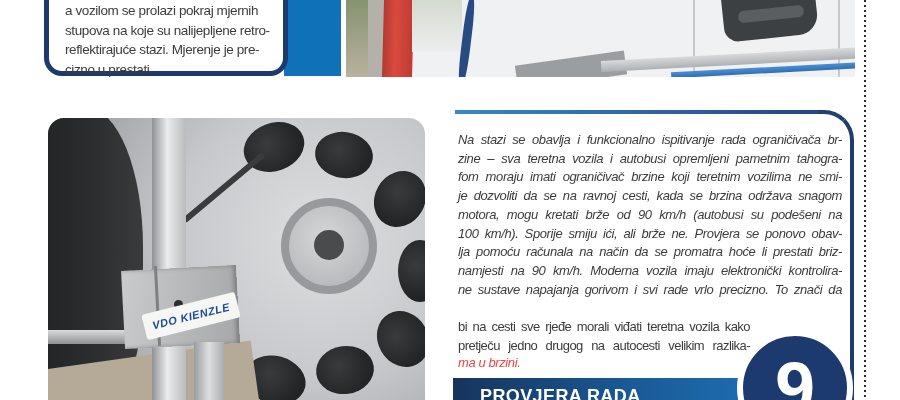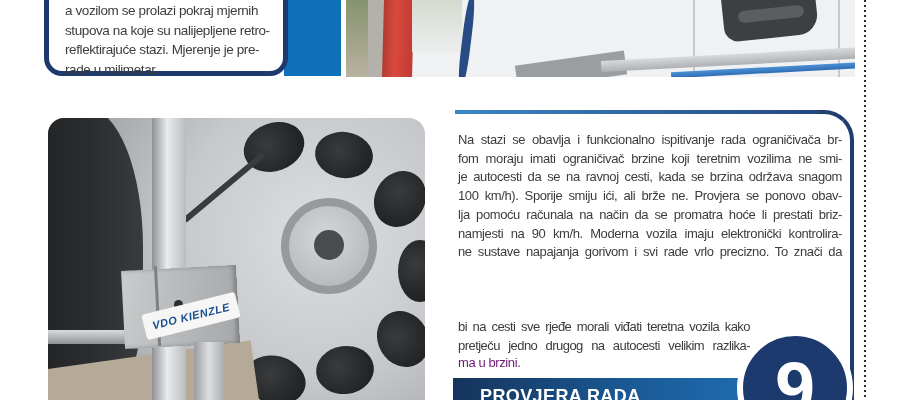--- a/index.html
+++ b/index.html
@@ -26,27 +26,27 @@
 
   
   #frame-top{left:455px;top:110px;width:370px;height:4px;
              background:linear-gradient(90deg,#3b86c4,#24477e);z-index:4;}
   #frame-corner{left:818px;top:110px;width:36px;height:34px;border-top:4px solid #22406f;
                 border-right:4px solid #1e3c6e;border-top-right-radius:30px;box-sizing:border-box;z-index:4;}
   #frame-right{left:850px;top:140px;width:4px;height:260px;background:#1e3c6e;z-index:4;}
 
   
   #article{left:458px;top:131px;width:384px;font-size:13px;letter-spacing:-0.4px;
-           line-height:18.7px;color:#3c3c3c;z-index:3;}
+           line-height:18.7px;color:#3c3c3c;z-index:3;font-style:italic;}
   #article .ln{text-align:justify;text-align-last:justify;white-space:nowrap;}
   #article-narrow{left:458px;top:318px;width:292px;font-size:13px;letter-spacing:-0.55px;
                   line-height:18.7px;color:#3c3c3c;z-index:3;}
   #article-narrow .ln{text-align:justify;text-align-last:justify;white-space:nowrap;}
   #article-last{left:458px;top:355px;width:292px;font-size:13px;letter-spacing:-0.4px;
-                color:#701a75;z-index:3;}
+                color:#ef4444;z-index:3;font-style:italic;}
 
   
   #section-bar{left:453px;top:378px;width:398px;height:30px;
                background:linear-gradient(90deg,#16345c 0%,#1a5a96 45%,#1e6cb0 75%,#1c639f 100%);z-index:5;}
   #section-bar-label{position:absolute;left:27px;top:8px;color:#ffffff;font-weight:bold;
                      font-size:18px;letter-spacing:0.4px;}
 
   
   #page-badge{left:737px;top:330px;width:116px;height:116px;border-radius:50%;
               background:#1d3a6e;border:6px solid #ffffff;box-sizing:border-box;z-index:6;
@@ -61,21 +61,21 @@
 <body>
 
 <div id="page">
 
   <div class="abs" id="blue-side"></div>
   <div class="abs" id="note-box">
     <div id="note-text">
         <div class="ln">a vozilom se prolazi pokraj mjernih</div>
         <div class="ln">stupova na koje su nalijepljene retro-</div>
         <div class="ln">reflektirajuće stazi. Mjerenje je pre-</div>
-        <div class="ln">rade u milimetar.</div>
+        <div class="ln">cizno u prestati.</div>
       </div>
   </div>
 
   <div class="abs" id="truck-photo">
     <div class="abs" style="left:0;top:0;width:22px;height:77px;background:linear-gradient(180deg,#86936f,#b8b29f);"></div>
     <div class="abs" style="left:22px;top:0;width:16px;height:77px;background:#b3b1aa;"></div>
     <div class="abs" style="left:37px;top:-2px;width:30px;height:82px;transform:rotate(1.5deg);
                 background:linear-gradient(90deg,#b23a31,#d94a3e 40%,#c03b33);"></div>
     <div class="abs" style="left:66px;top:0;width:50px;height:52px;background:linear-gradient(180deg,#d5dacf,#eceeee);"></div>
     <div class="abs" style="left:116px;top:-4px;width:9px;height:90px;background:#274b82;
@@ -125,22 +125,24 @@
     <div class="abs" style="left:146px;top:224px;width:30px;height:58px;
                 background:linear-gradient(90deg,#9a9c9f,#dddfe1 50%,#aaacae);"></div>
   </div>
 
   <div class="abs" id="frame-top"></div>
   <div class="abs" id="frame-corner"></div>
   <div class="abs" id="frame-right"></div>
 
   <div class="abs" id="article">
       <div class="ln">Na stazi se obavlja i funkcionalno ispitivanje rada ograničivača br-</div>
+      <div class="ln">zine – sva teretna vozila i autobusi opremljeni pametnim tahogra-</div>
       <div class="ln">fom moraju imati ograničivač brzine koji teretnim vozilima ne smi-</div>
-      <div class="ln">je autocesti da se na ravnoj cesti, kada se brzina održava snagom</div>
+      <div class="ln">je dozvoliti da se na ravnoj cesti, kada se brzina održava snagom</div>
+      <div class="ln">motora, mogu kretati brže od 90 km/h (autobusi su podešeni na</div>
       <div class="ln">100 km/h). Sporije smiju ići, ali brže ne.  Provjera se ponovo obav-</div>
       <div class="ln">lja pomoću računala na način da se promatra hoće li prestati briz-</div>
       <div class="ln">namjesti na 90 km/h. Moderna vozila imaju elektronički kontrolira-</div>
       <div class="ln">ne sustave napajanja gorivom i svi rade vrlo precizno. To znači da</div>
     </div>
   <div class="abs" id="article-narrow">
       <div class="ln">bi na cesti sve rjeđe morali viđati teretna vozila kako</div>
       <div class="ln">pretječu jedno drugog na autocesti velikim razlika-</div>
     </div>
   <div class="abs" id="article-last">ma u brzini.</div>

